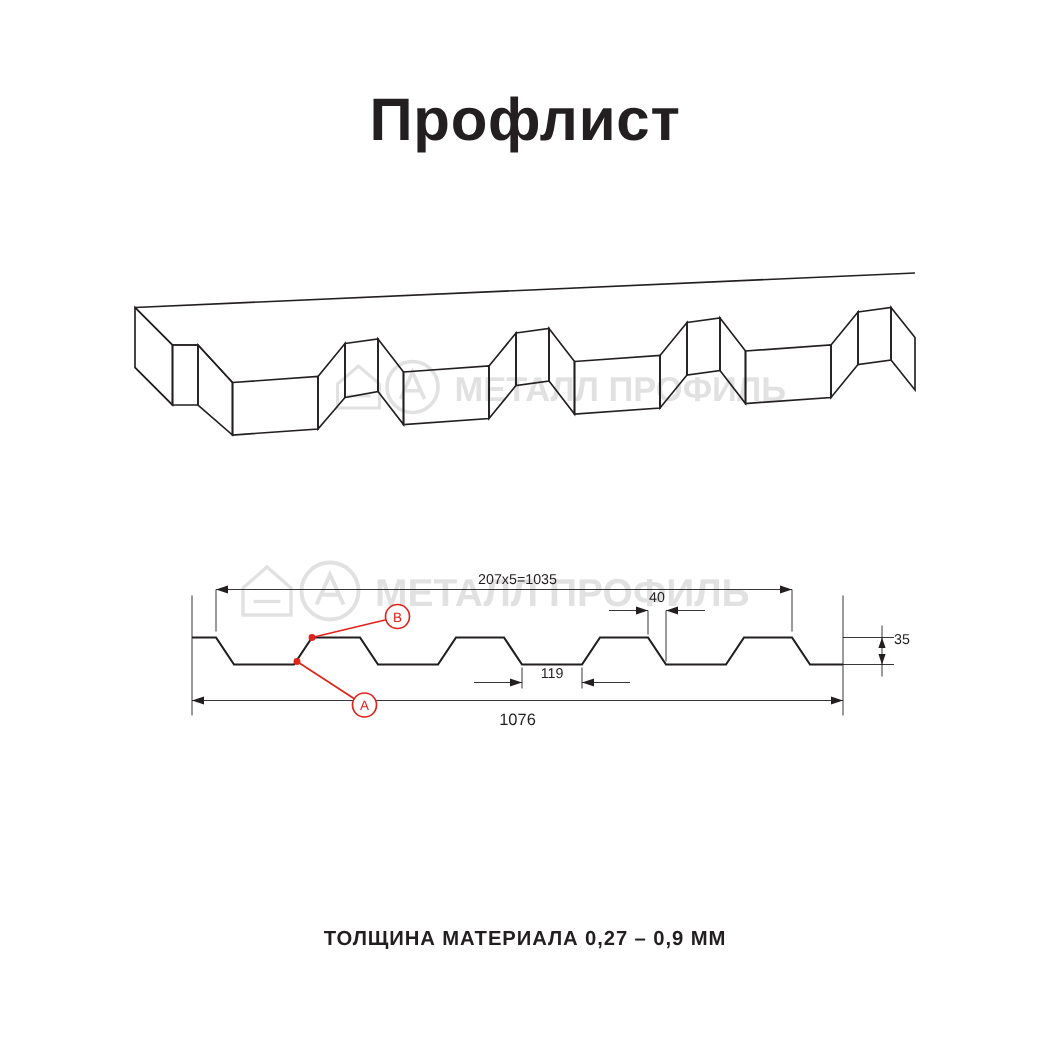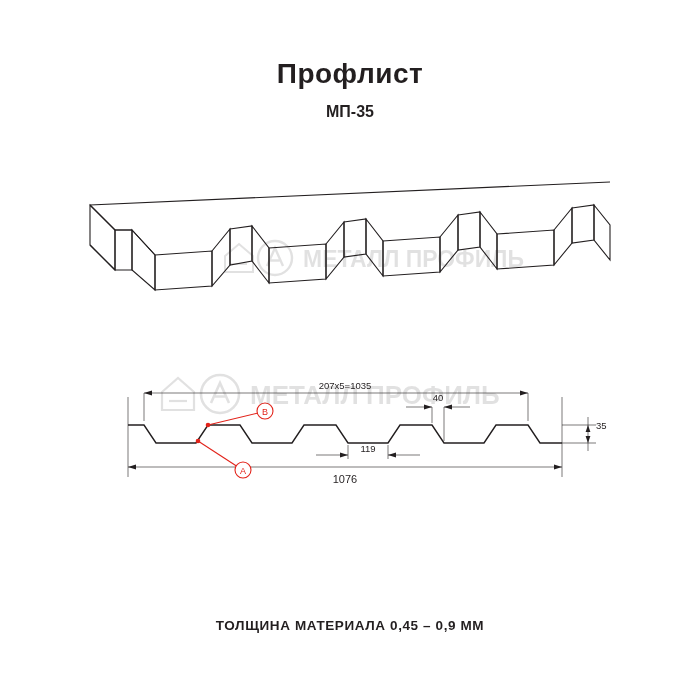--- a/index.html
+++ b/index.html
@@ -19,21 +19,21 @@
     position: relative;
     width: 700px;
     height: 700px;
   }
   .title {
     position: absolute;
     top: 58px;
     left: 0;
     width: 700px;
     text-align: center;
-    font-size: 28px;
+    font-size: 40px;
     font-weight: bold;
     letter-spacing: 0.5px;
   }
   .subtitle {
     position: absolute;
     top: 103px;
     left: 0;
     width: 700px;
     text-align: center;
     font-size: 16px;
@@ -75,21 +75,20 @@
     font-family: "Liberation Sans", sans-serif;
     fill: #231f20;
   }
 </style>
 </head>
 <body>
 
 <div class="page">
 
   <div class="title">Профлист</div>
-  <div class="subtitle">МП-35</div>
 
   <div class="iso-wrap">
     <svg width="580" height="160" viewBox="0 0 580 160">
       <g fill="none" stroke="#231f20" stroke-width="1.1" stroke-linejoin="miter">
 
         <path d="M30 45 L550 22"></path>
 
         <g>
 
           <path d="M30 45 L30 85 L55 110 L55 70 Z"></path>
@@ -232,15 +231,15 @@
           <path d="M12 44 L28 30 L44 44 L44 62 L12 62 Z"></path>
           <path d="M19 53 L37 53"></path>
         </g>
         <circle cx="70" cy="46" r="19" fill="none" stroke="#231f20" stroke-width="2.6"></circle>
         <path d="M61 55 L70 35 L79 55 M65 48.5 L75 48.5" fill="none" stroke="#231f20" stroke-width="2.6"></path>
         <text x="100" y="56" font-family="Liberation Sans, sans-serif" font-size="26" font-weight="bold" fill="#231f20">МЕТАЛЛ ПРОФИЛЬ</text>
       </g>
     </svg>
   </div>
 
-  <div class="footer-note">ТОЛЩИНА МАТЕРИАЛА 0,45 – 0,9 ММ</div>
+  <div class="footer-note">ТОЛЩИНА МАТЕРИАЛА 0,27 – 0,9 ММ</div>
 
 </div>
 
 </body></html>

